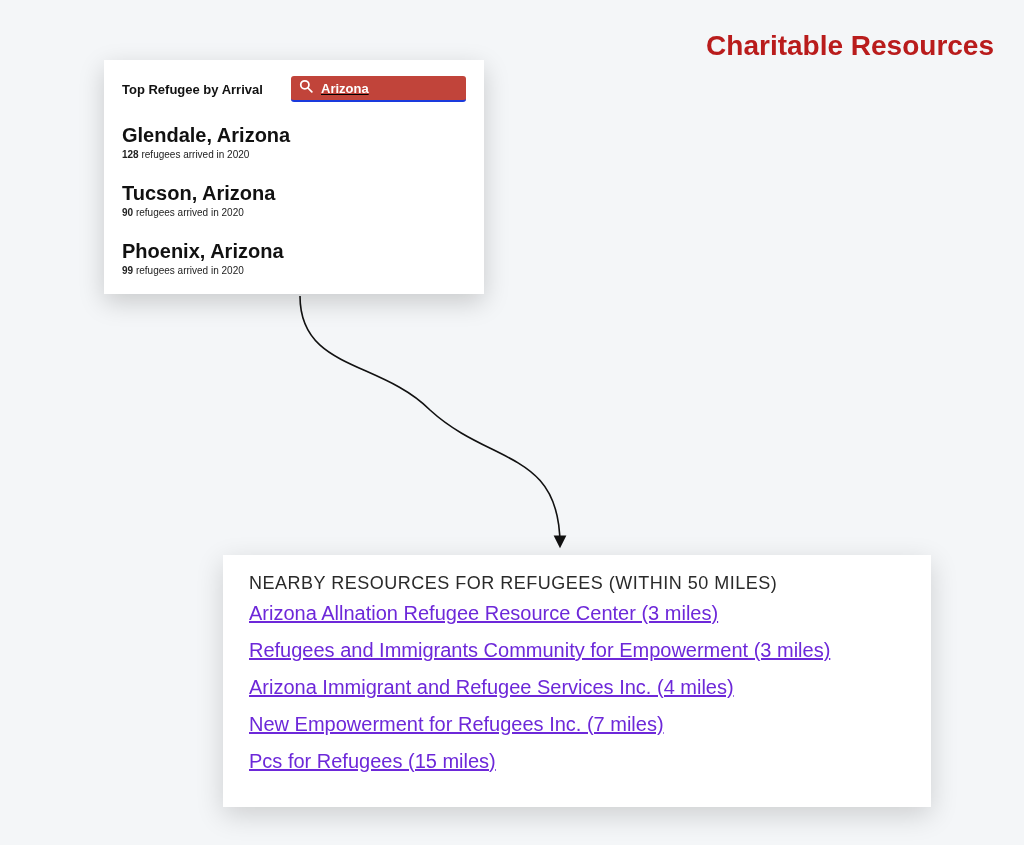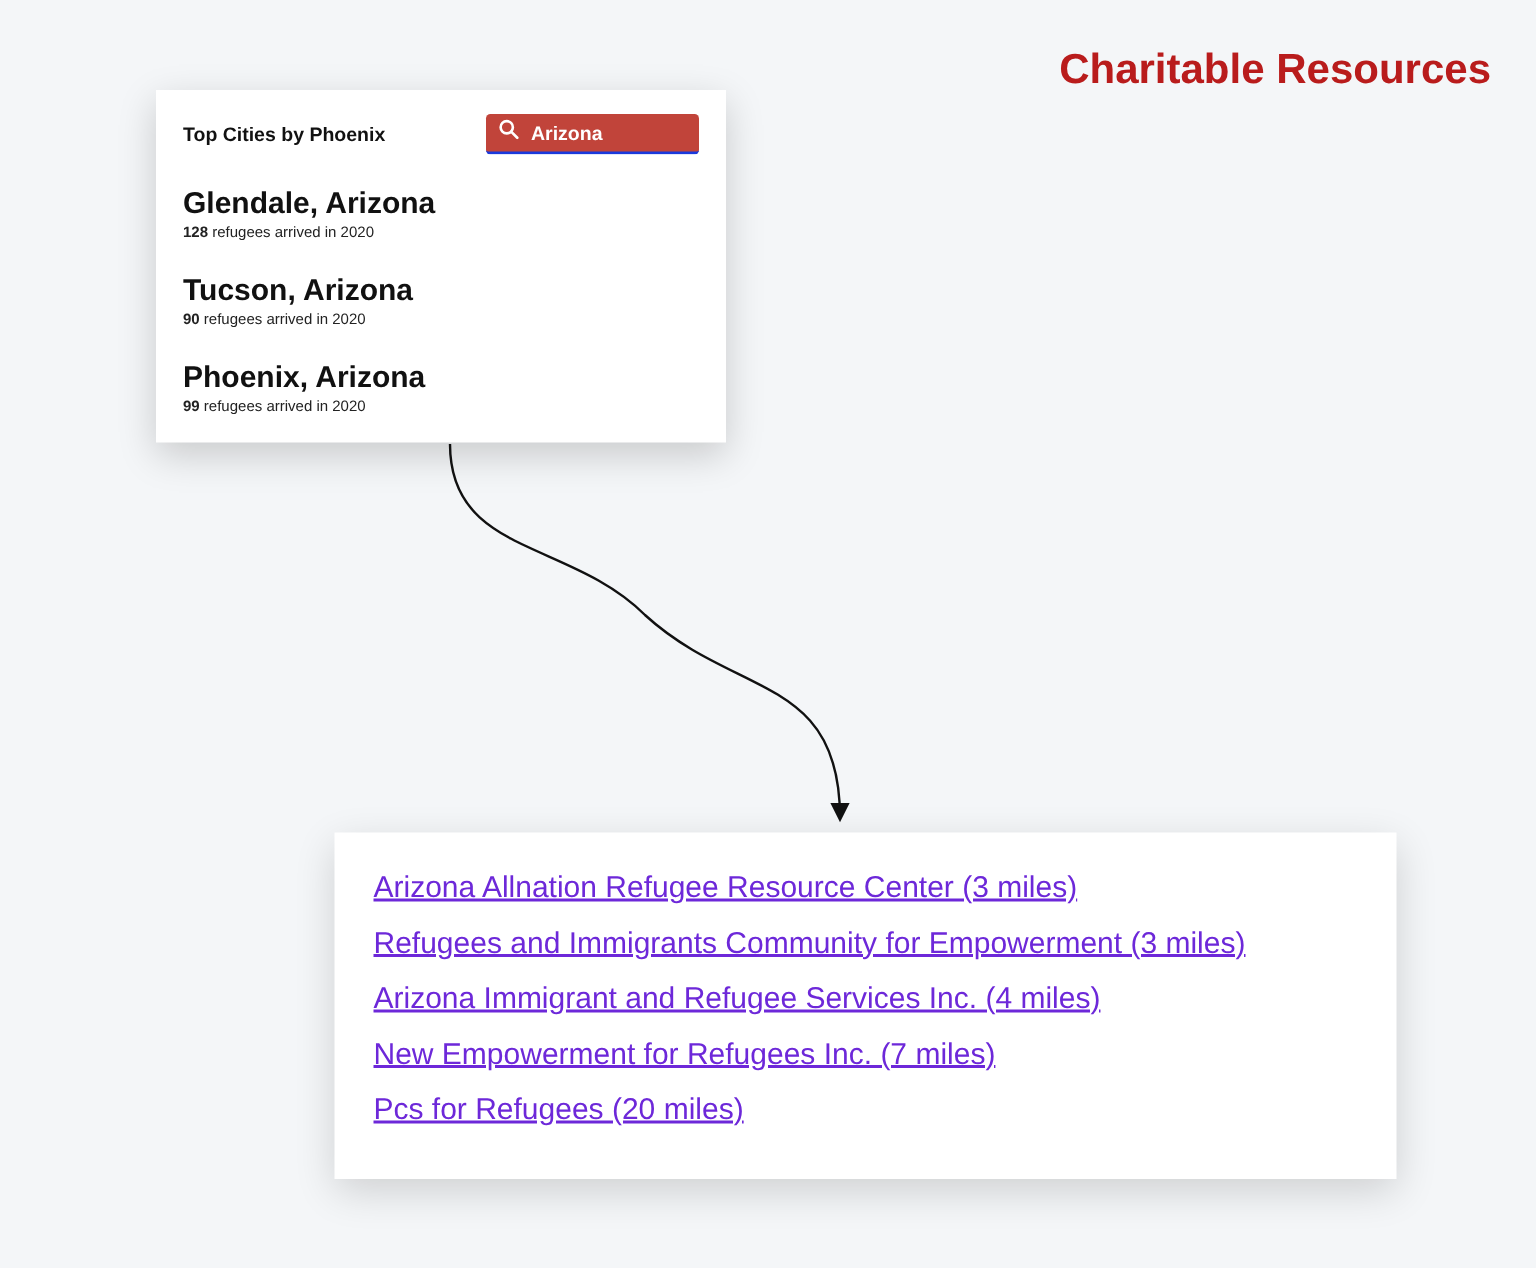--- a/index.html
+++ b/index.html
@@ -51,22 +51,23 @@
     font-size: 13px;
     font-weight: 700;
     color: #111;
   }
   .search-box {
     display: flex;
     align-items: center;
     background: #c1443a;
     border-radius: 3px;
     padding: 3px 8px;
-    width: 142px;
+    width: 175px;
     border-bottom: 2px solid #1a3add;
+    text-decoration: underline;
   }
   .search-box svg { flex: 0 0 auto; }
   .search-input {
     background: transparent;
     border: none;
     outline: none;
     color: #fff;
     font-size: 13px;
     font-weight: 600;
     margin-left: 8px;
@@ -125,21 +126,21 @@
 </style>
 </head>
 <body>
 
 <div class="header-block">
   <div class="header-title">Charitable Resources</div>
 </div>
 
 <div class="top-card">
   <div class="top-card-header">
-    <div class="top-card-title">Top Cities by Phoenix</div>
+    <div class="top-card-title">Top Refugee by Arrival</div>
     <div class="search-box">
       <span>
         <svg width="14" height="14" viewBox="0 0 24 24" fill="none" stroke="#fff" stroke-width="3" stroke-linecap="round">
           <circle cx="10" cy="10" r="7"></circle>
           <line x1="15" y1="15" x2="22" y2="22"></line>
         </svg>
       </span>
       <input class="search-input" type="text" value="Arizona" style="">
     </div>
   </div>
@@ -174,18 +175,19 @@
     <marker id="arrowhead" markerWidth="10" markerHeight="10" refX="6" refY="5" orient="auto">
       <path d="M0,1 L8,5 L0,9 Z" fill="#111"></path>
     </marker>
   </defs>
   <path d="M 300 296
            C 300 370, 380 360, 430 410
            C 490 465, 560 450, 560 545" stroke="#111" stroke-width="1.6" fill="none" marker-end="url(#arrowhead)"></path>
 </svg>
 
 <div class="bottom-card">
+  <div class="bottom-title">NEARBY RESOURCES FOR REFUGEES (WITHIN 50 MILES)</div>
   <a class="res-link">Arizona Allnation Refugee Resource Center (3 miles)</a>
   <a class="res-link">Refugees and Immigrants Community for Empowerment (3 miles)</a>
   <a class="res-link">Arizona Immigrant and Refugee Services Inc. (4 miles)</a>
   <a class="res-link">New Empowerment for Refugees Inc. (7 miles)</a>
-  <a class="res-link">Pcs for Refugees (20 miles)</a>
+  <a class="res-link">Pcs for Refugees (15 miles)</a>
 </div>
 
 </body></html>

